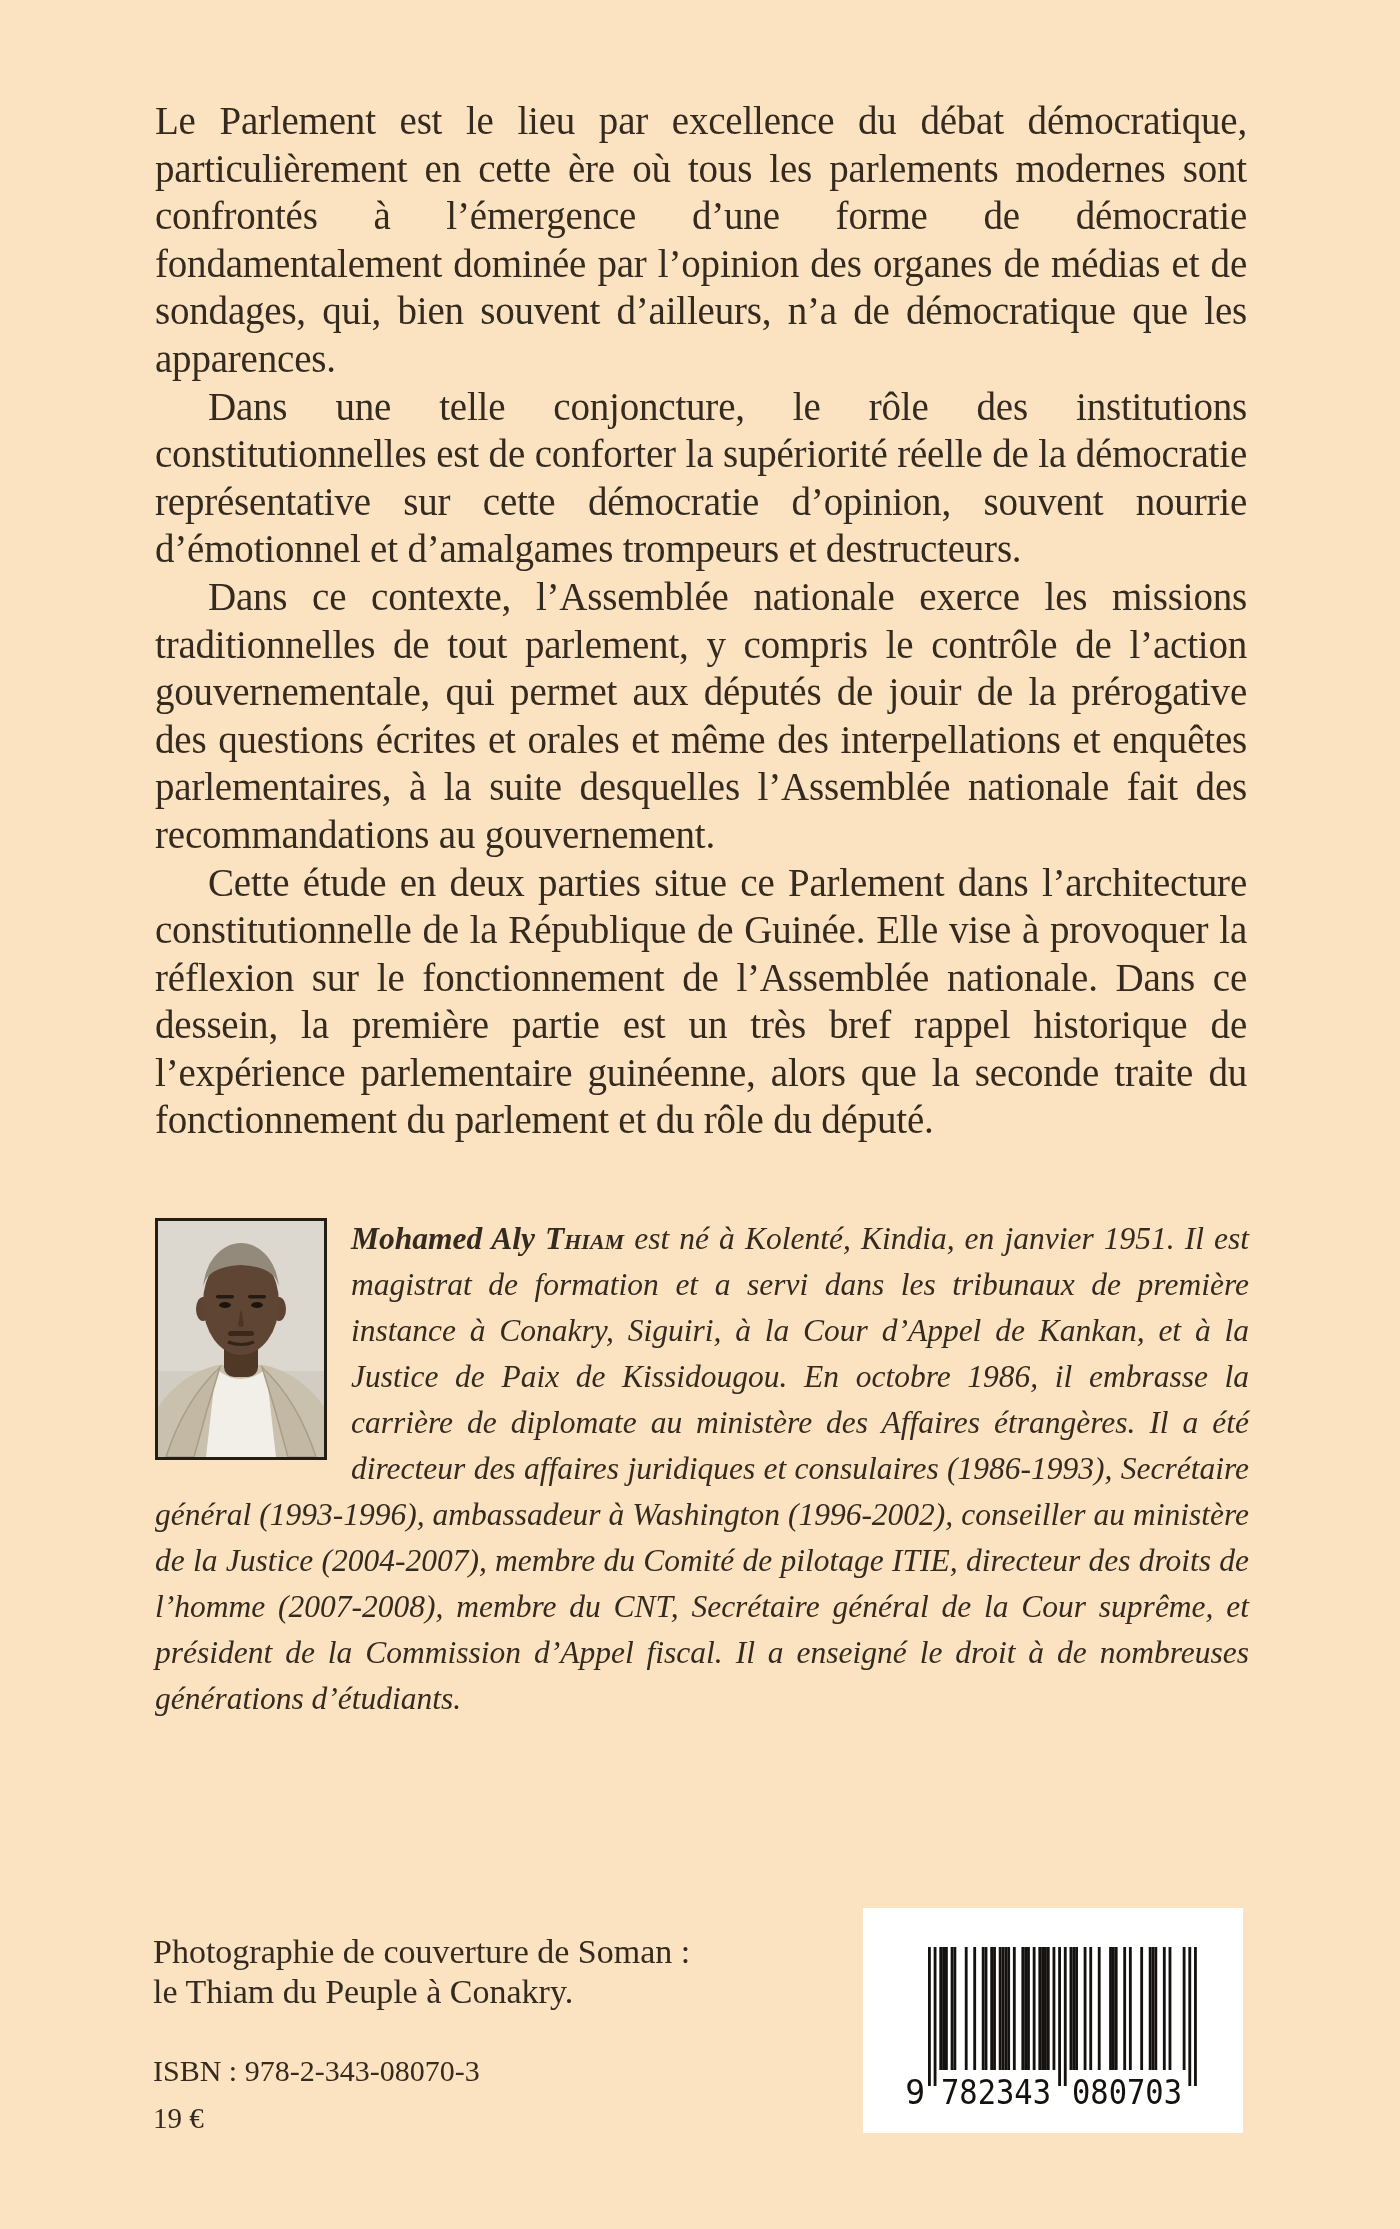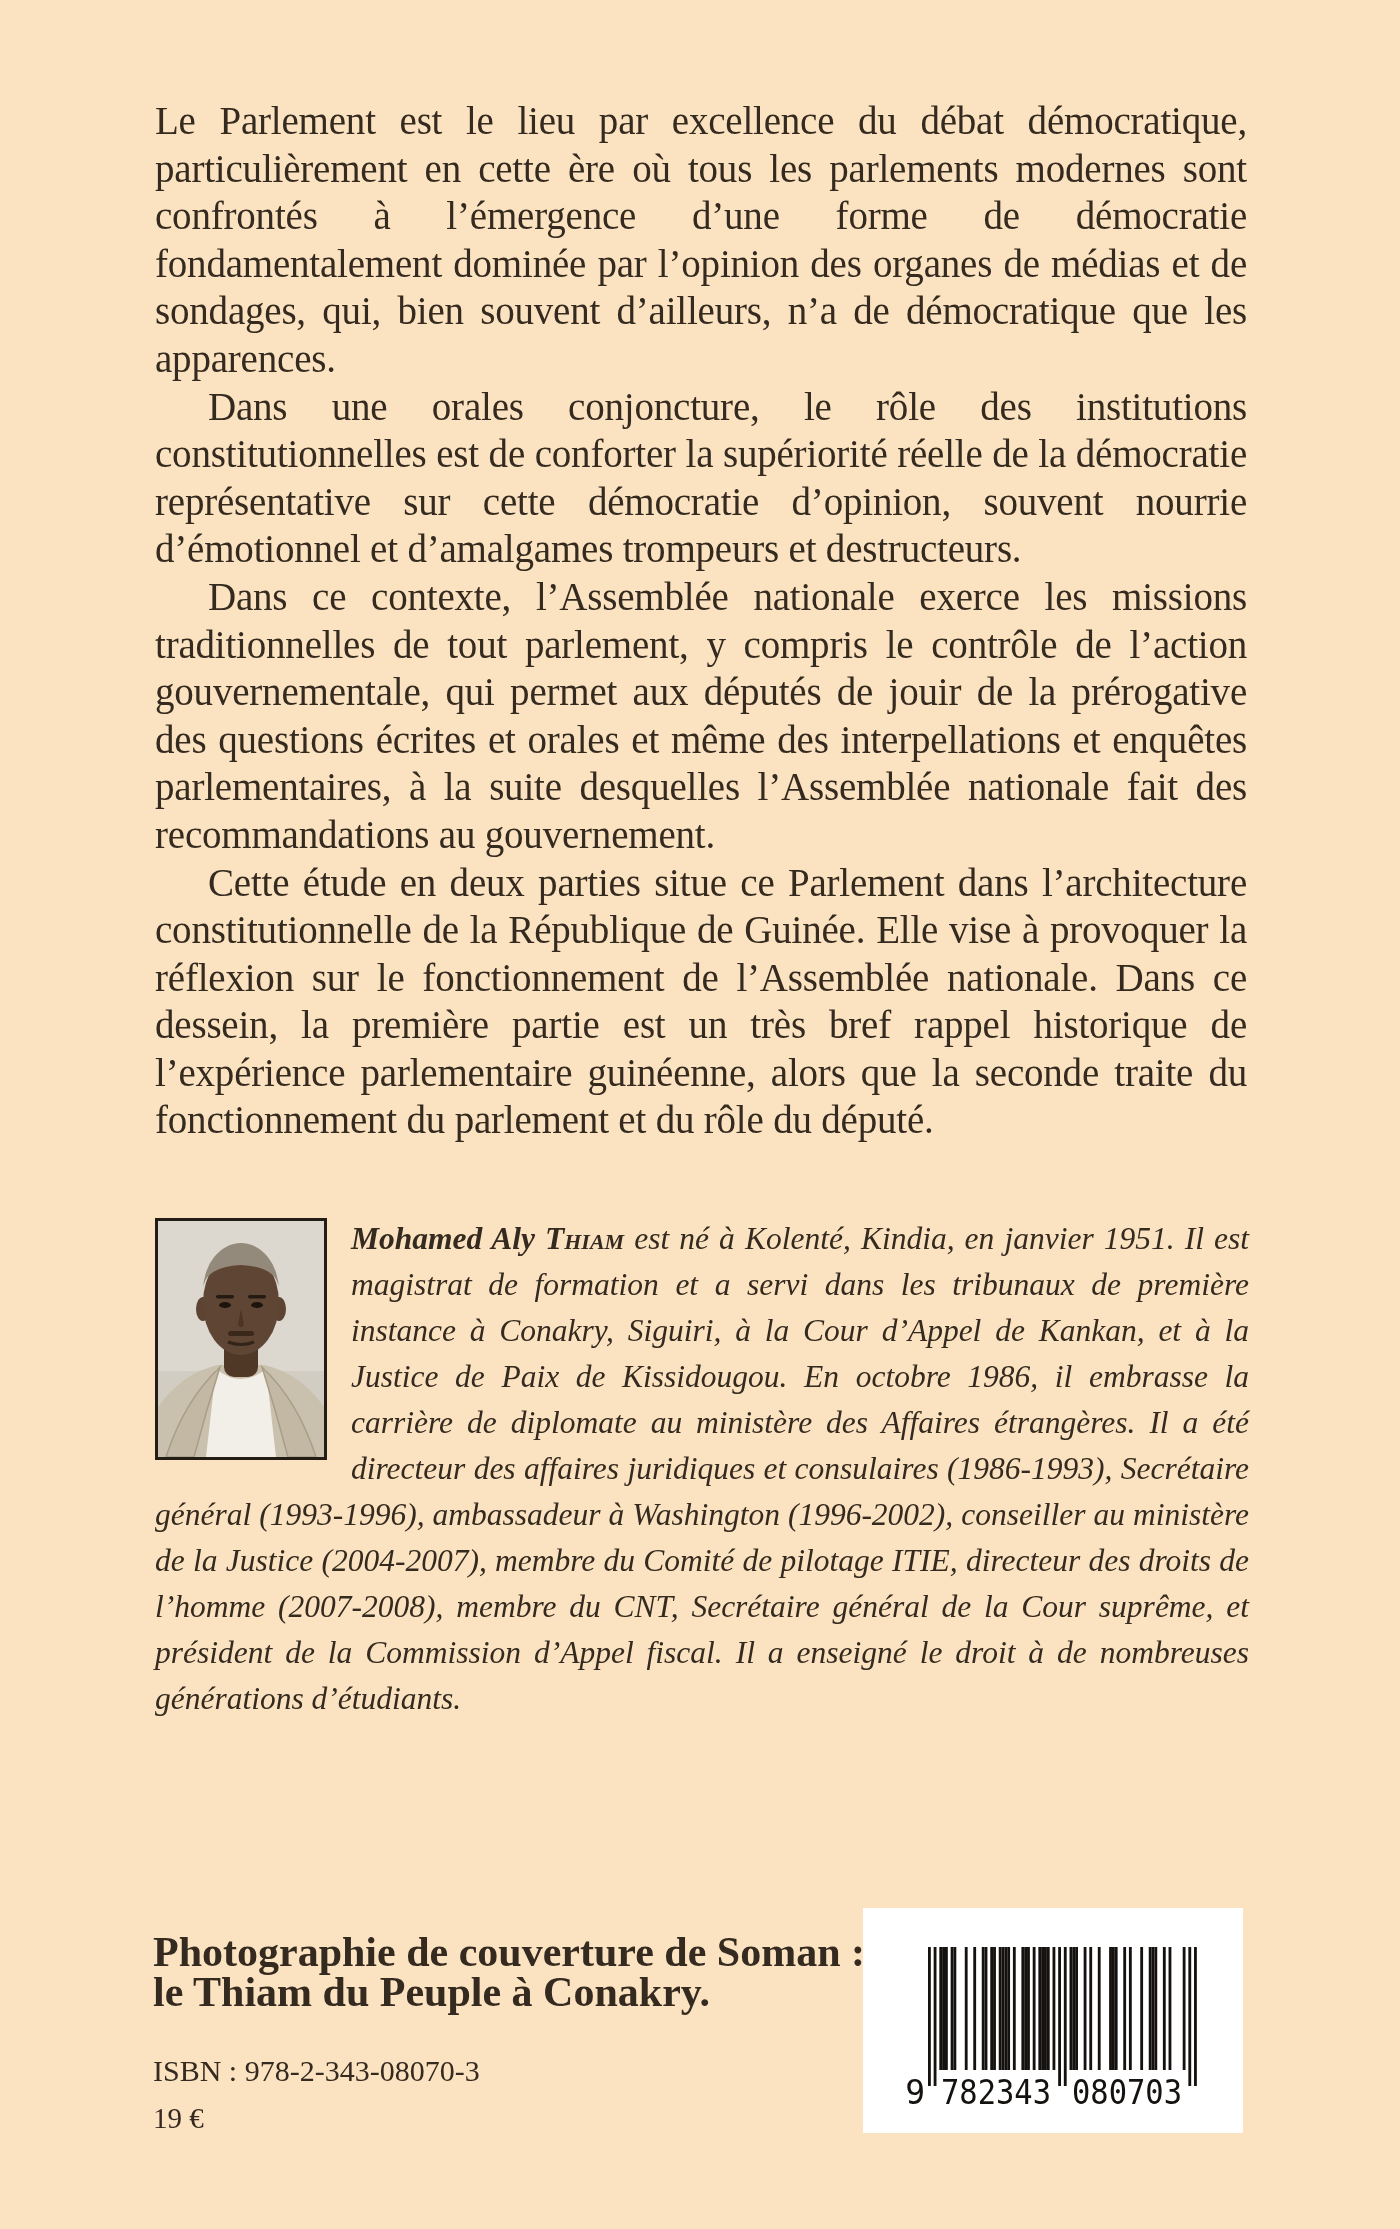--- a/index.html
+++ b/index.html
@@ -40,21 +40,21 @@
     width:166px;height:236px;
     border:3px solid #241d16;
     margin:2px 24px 6px 0;
     background:#dcd8cf;
   }
   .portrait-frame svg{display:block;}
 
   
   .credit{
     position:absolute;left:153px;top:1932px;
-    font-size:42px;line-height:40px;font-weight:bold;
+    font-size:34px;line-height:40px;
   }
   .isbn{
     position:absolute;left:153px;top:2051px;
     font-size:30px;line-height:40px;font-family:Liberation Serif, serif;
   }
   .price{
     position:absolute;left:153px;top:2098px;
     font-size:29px;line-height:40px;
   }
 
@@ -70,21 +70,21 @@
     fill:#14110e;
   }
 </style>
 </head>
 <body>
 
 <div class="page">
 
   <div class="synopsis">
     <p>Le Parlement est le lieu par excellence du débat démocratique, particulièrement en cette ère où tous les parlements modernes sont confrontés à l’émergence d’une forme de démocratie fondamentalement dominée par l’opinion des organes de médias et de sondages, qui, bien souvent d’ailleurs, n’a de démocratique que les apparences.</p>
-    <p>Dans une orales conjoncture, le rôle des institutions constitutionnelles est de conforter la supériorité réelle de la démocratie représentative sur cette démocratie d’opinion, souvent nourrie d’émotionnel et d’amalgames trompeurs et destructeurs.</p>
+    <p>Dans une telle conjoncture, le rôle des institutions constitutionnelles est de conforter la supériorité réelle de la démocratie représentative sur cette démocratie d’opinion, souvent nourrie d’émotionnel et d’amalgames trompeurs et destructeurs.</p>
     <p>Dans ce contexte, l’Assemblée nationale exerce les missions traditionnelles de tout parlement, y compris le contrôle de l’action gouvernementale, qui permet aux députés de jouir de la prérogative des questions écrites et orales et même des interpellations et enquêtes parlementaires, à la suite desquelles l’Assemblée nationale fait des recommandations au gouvernement.</p>
     <p>Cette étude en deux parties situe ce Parlement dans l’architecture constitutionnelle de la République de Guinée. Elle vise à provoquer la réflexion sur le fonctionnement de l’Assemblée nationale. Dans ce dessein, la première partie est un très bref rappel historique de l’expérience parlementaire guinéenne, alors que la seconde traite du fonctionnement du parlement et du rôle du député.</p>
   </div>
 
   <div class="bio">
     <div class="portrait-frame">
       <svg width="166" height="236" viewBox="0 0 166 236">
 
         <rect x="0" y="0" width="166" height="236" fill="#dcd8cf"></rect>
         <rect x="0" y="150" width="166" height="86" fill="#d2cdc2"></rect>

